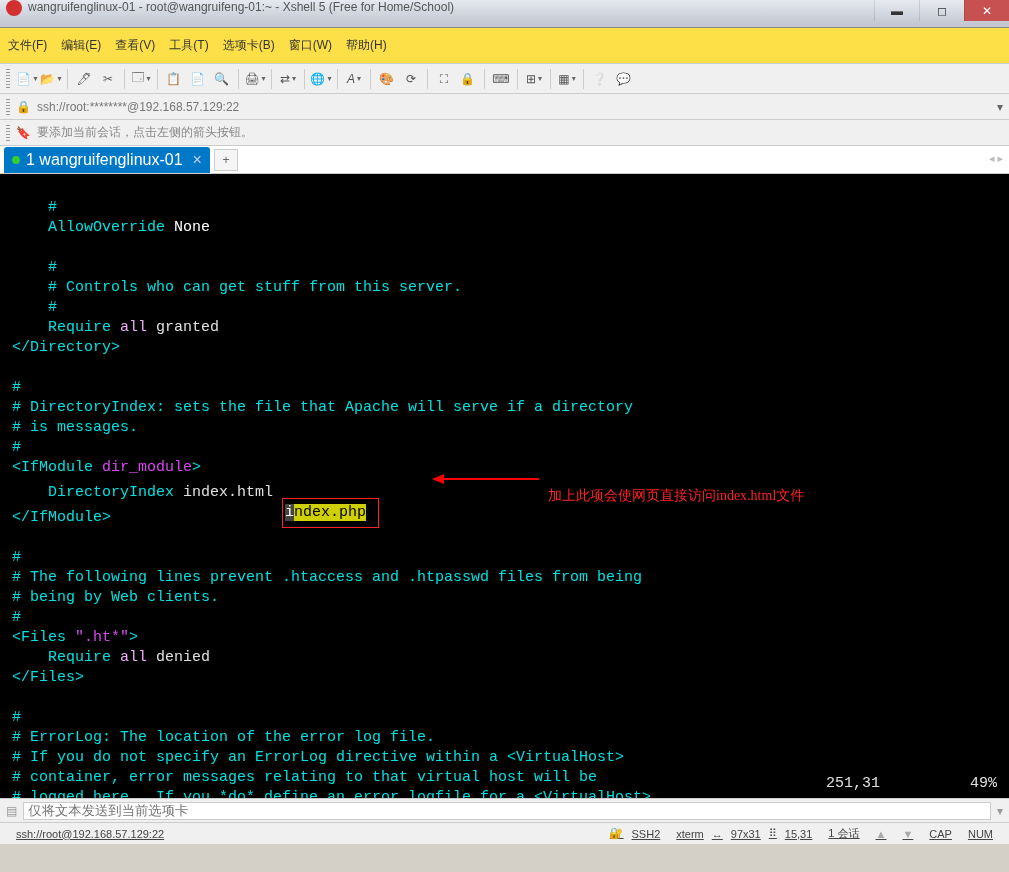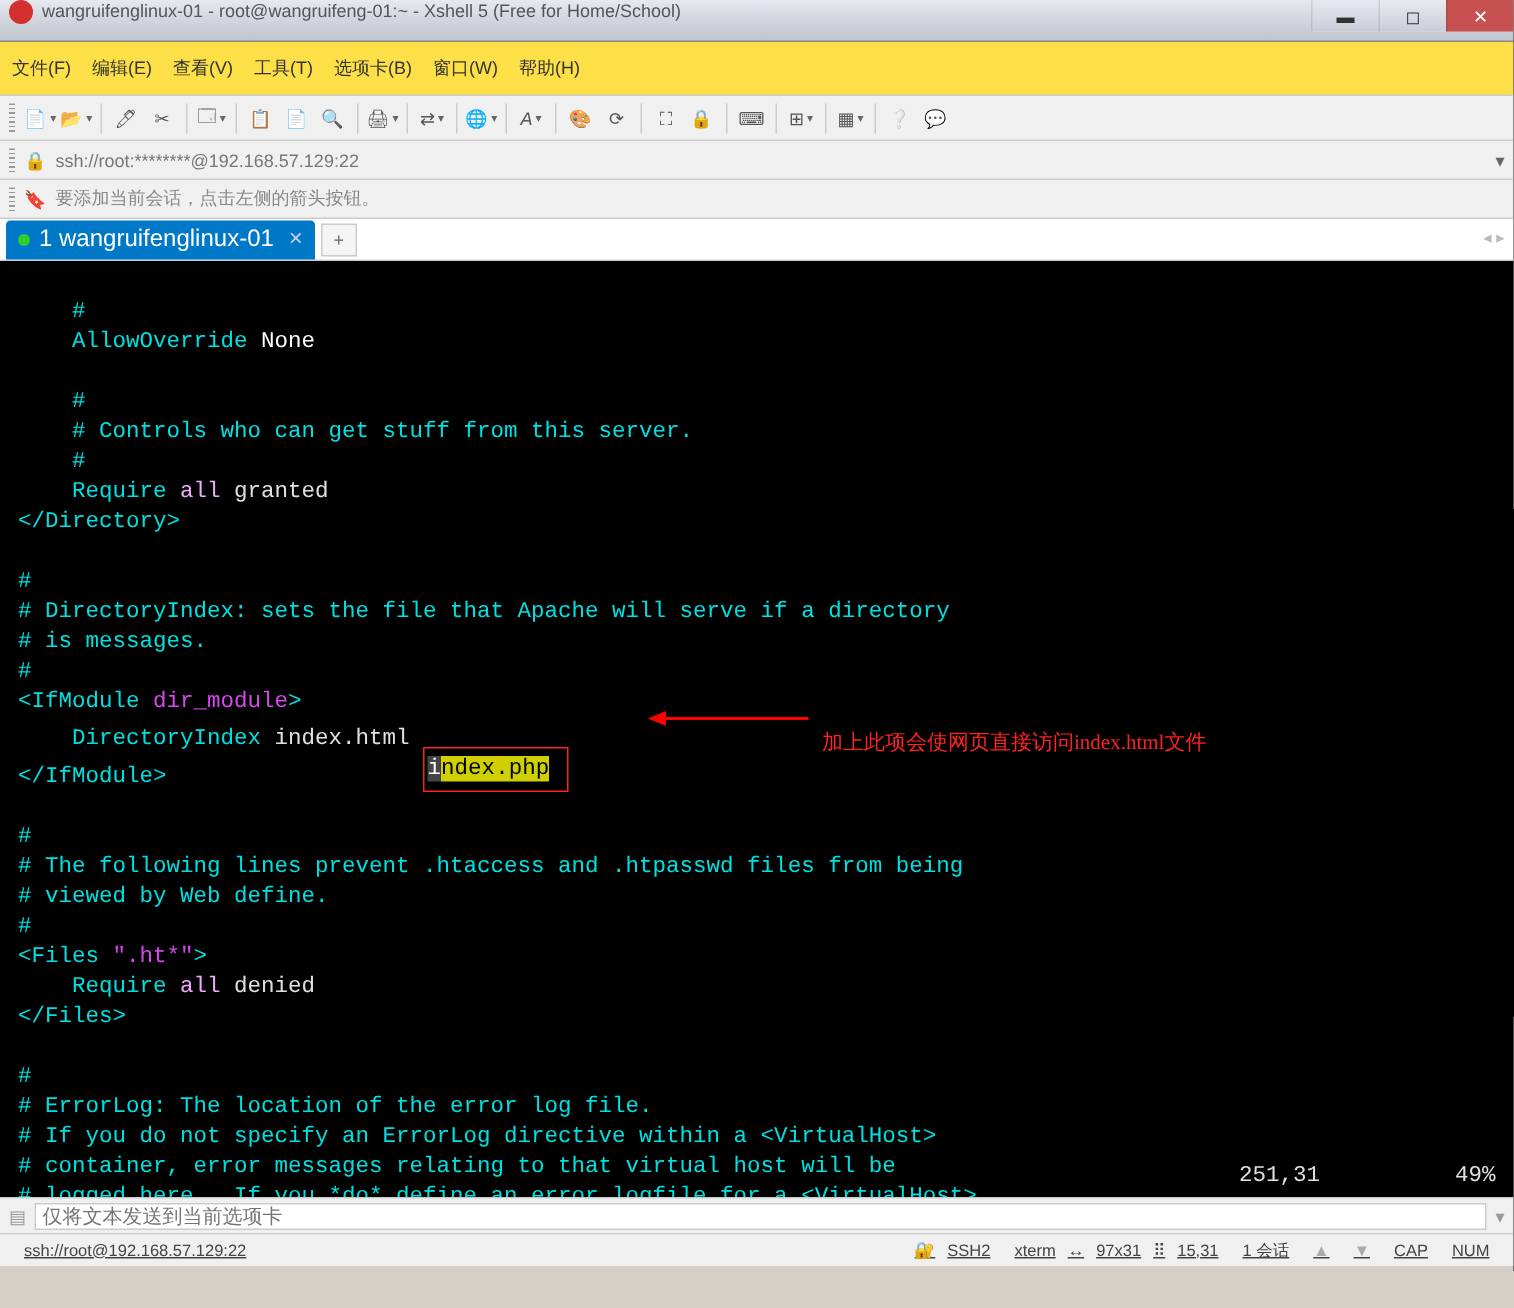--- a/index.html
+++ b/index.html
@@ -156,21 +156,21 @@
 <span class="c-cyan">#</span>
 <span class="c-cyan"># DirectoryIndex: sets the file that Apache will serve if a directory</span>
 <span class="c-cyan"># is messages.</span>
 <span class="c-cyan">#</span>
 <span class="c-cyan">&lt;IfModule </span><span class="c-gold">dir_module</span><span class="c-cyan">&gt;</span>
 <span class="c-cyan">    DirectoryIndex </span><span class="c-white">index.html </span><span class="redbox"><span class="hl-i">i</span><span class="hl">ndex.php</span></span>
 <span class="c-cyan">&lt;/IfModule&gt;</span>
 
 <span class="c-cyan">#</span>
 <span class="c-cyan"># The following lines prevent .htaccess and .htpasswd files from being</span>
-<span class="c-cyan"># viewed by Web define.</span>
+<span class="c-cyan"># being by Web clients.</span>
 <span class="c-cyan">#</span>
 <span class="c-cyan">&lt;Files </span><span class="c-gold">".ht*"</span><span class="c-cyan">&gt;</span>
 <span class="c-cyan">    Require </span><span class="c-purp">all </span><span class="c-white">denied</span>
 <span class="c-cyan">&lt;/Files&gt;</span>
 
 <span class="c-cyan">#</span>
 <span class="c-cyan"># ErrorLog: The location of the error log file.</span>
 <span class="c-cyan"># If you do not specify an ErrorLog directive within a &lt;VirtualHost&gt;</span>
 <span class="c-cyan"># container, error messages relating to that virtual host will be</span>
 <span class="c-cyan"># logged here.  If you *do* define an error logfile for a &lt;VirtualHost&gt;</span>

